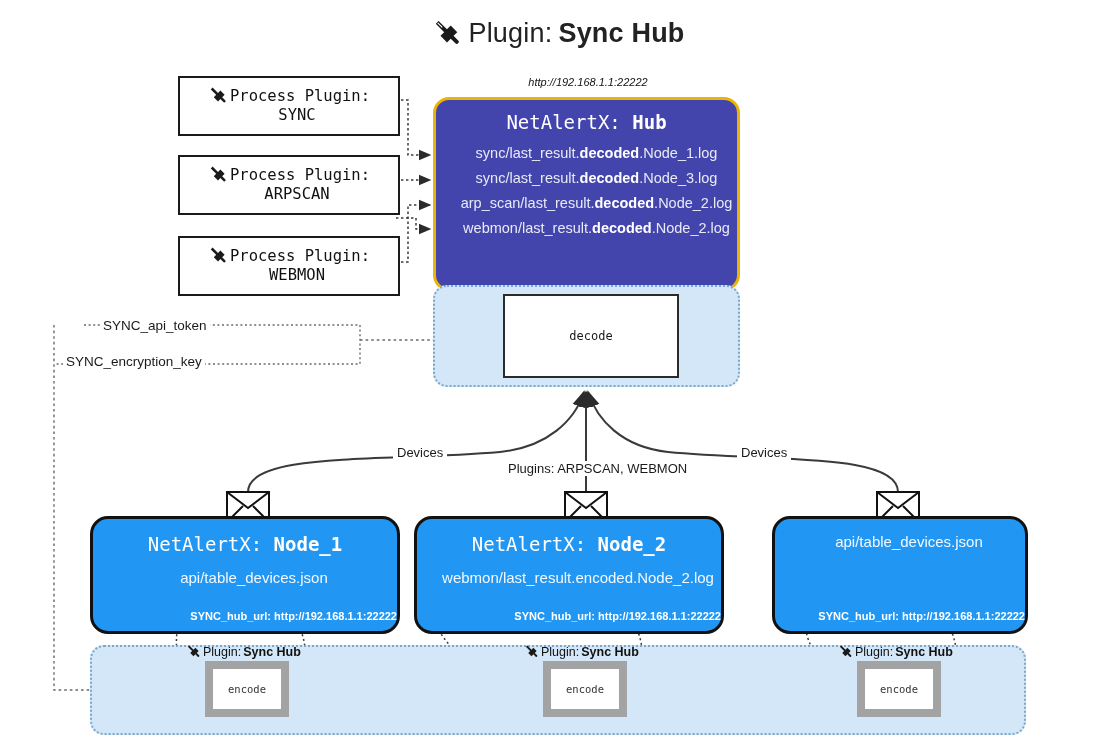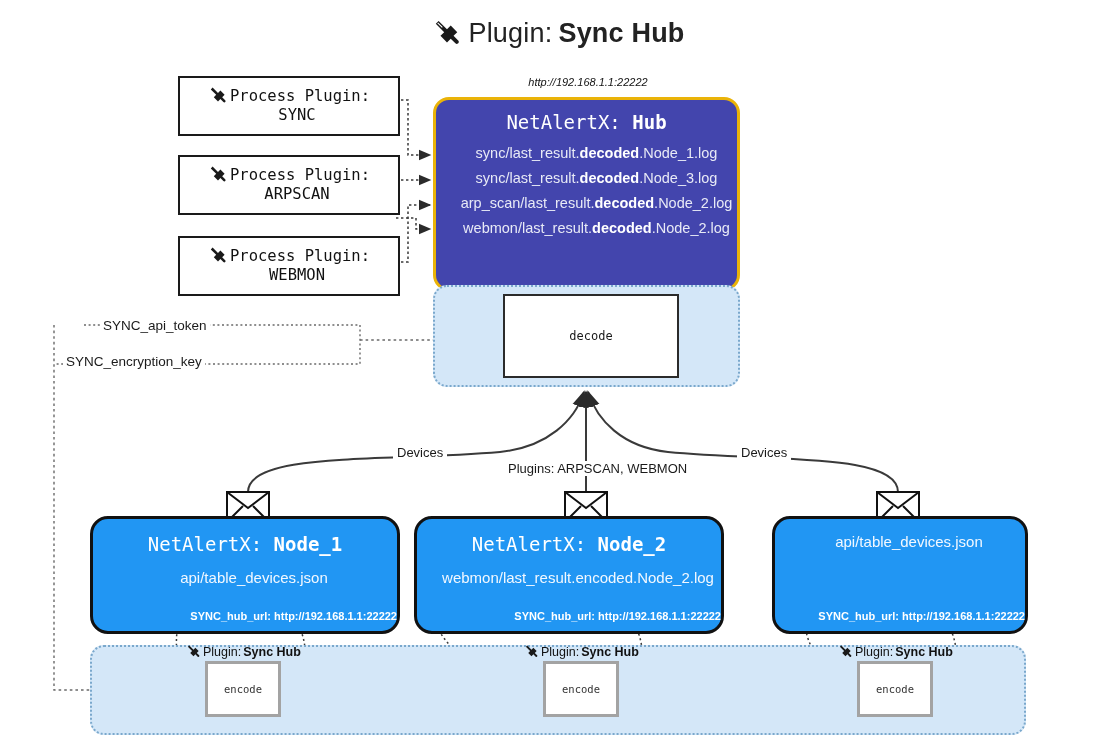--- a/index.html
+++ b/index.html
@@ -118,21 +118,21 @@
   .plabel{
     font-size:12.5px;color:#111;display:flex;align-items:center;gap:2px;white-space:nowrap;
   }
   .plabel .plug{display:inline-block;width:15px;height:14px;flex:none;}
   .plabel b{font-weight:bold;}
   #pl1{left:186px;top:645px;}
   #pl2{left:524px;top:645px;}
   #pl3{left:838px;top:645px;}
 
   .encode{
-    width:76px;height:56px;background:#fff;border:3px solid #a3a3a3;
+    width:84px;height:56px;background:#fff;border:8px solid #a3a3a3;
     display:flex;align-items:center;justify-content:center;
     font-family:"DejaVu Sans Mono","Liberation Mono",monospace;
     font-size:10.5px;color:#333;box-sizing:border-box;
   }
   #en1{left:205px;top:661px;}
   #en2{left:543px;top:661px;}
   #en3{left:857px;top:661px;}
 </style>
 </head>
 <body>

